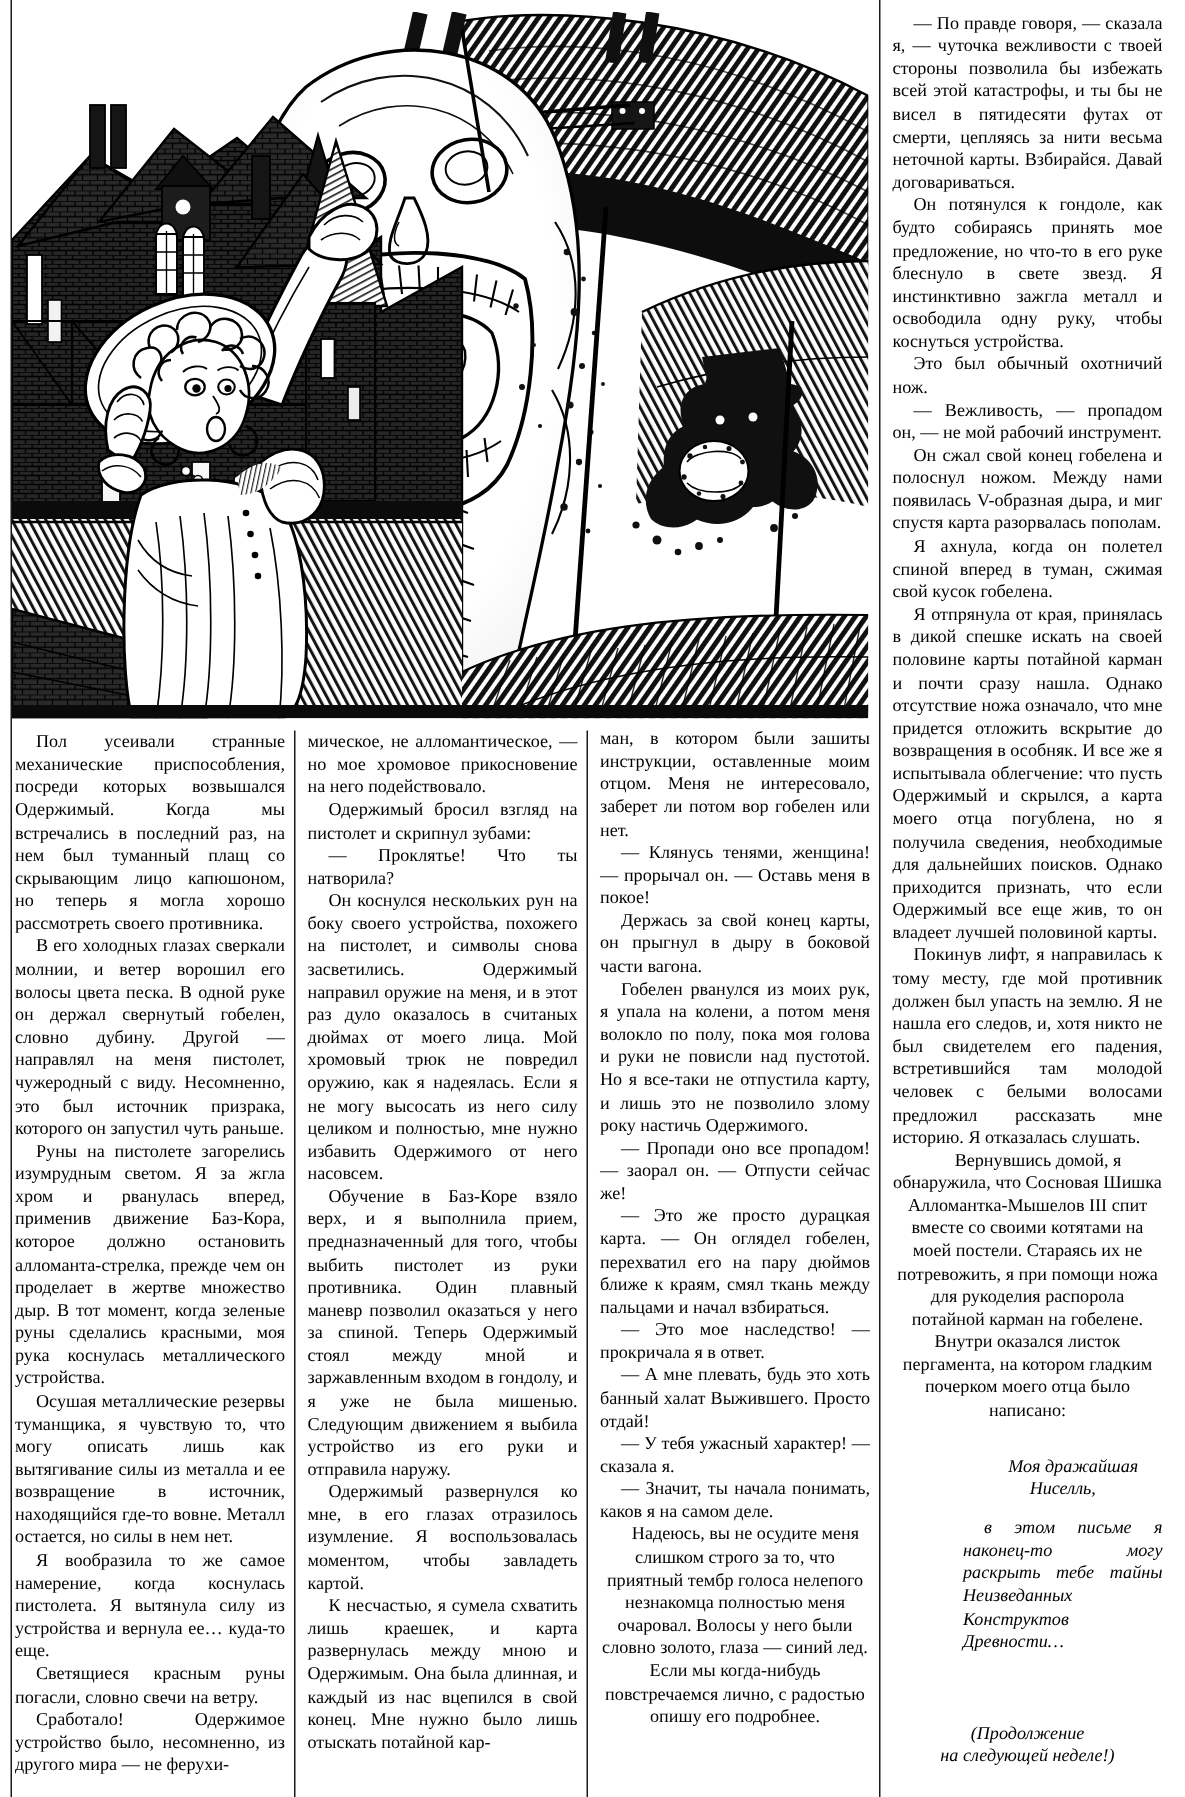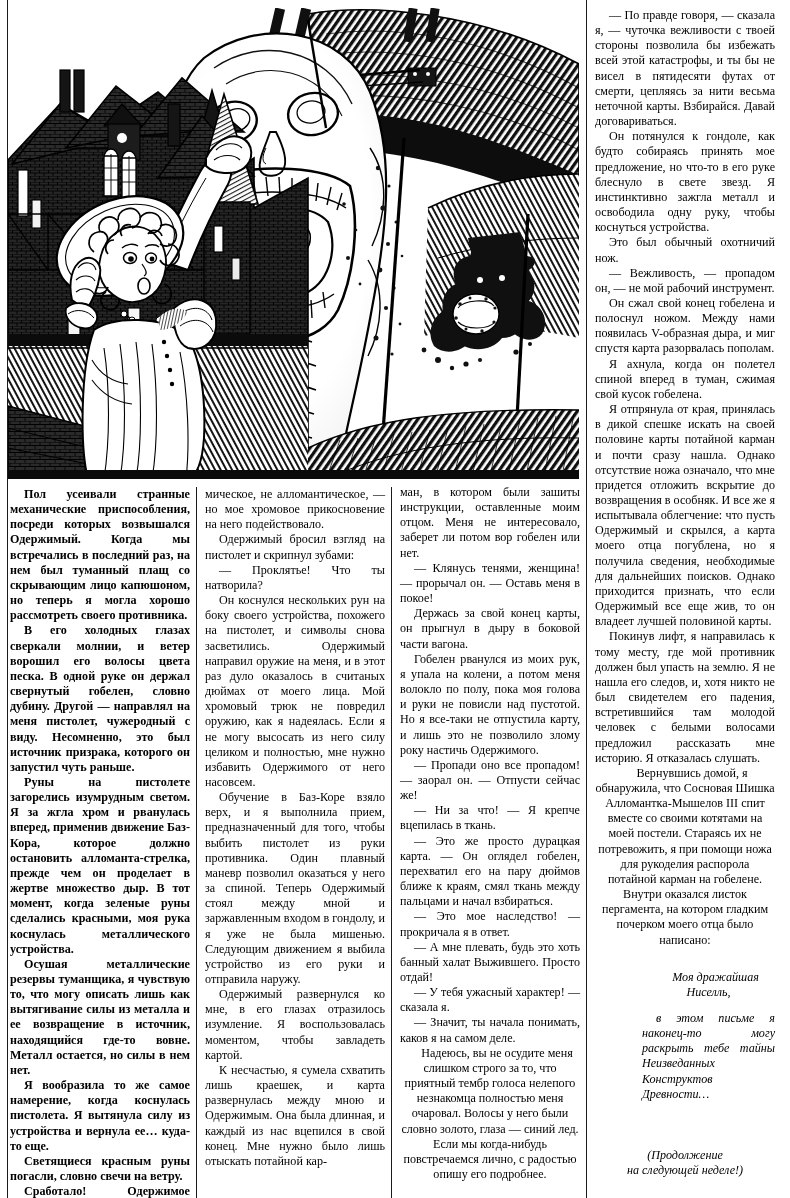--- a/index.html
+++ b/index.html
@@ -18,21 +18,21 @@
   }
 
   
   .col {
     position: absolute;
     top: 0;
     width: 180px;
     height: 1198px;
     box-sizing: border-box;
   }
-  #col1 { left: 10px; font-weight: bold;  }
+  #col1 { left: 10px;  }
   #col2 { left: 205px; }
   #col3 { left: 400px; }
   #col4 { left: 595px; }
 
   .rule {
     position: absolute;
     top: 0;
     width: 1px;
     height: 1198px;
     background: #1a1a1a;
@@ -527,21 +527,20 @@
     </div>
   </div>
 
   <div class="col" id="col3">
     <div class="flow" style="top:485px;">
       <p class="noind">ман, в котором были зашиты инструкции, оставленные моим отцом. Меня не интересовало, заберет ли потом вор гобелен или нет.</p>
       <p>— Клянусь тенями, женщина! — прорычал он. — Оставь меня в покое!</p>
       <p>Держась за свой конец карты, он прыгнул в дыру в боковой части вагона.</p>
       <p>Гобелен рванулся из моих рук, я упала на колени, а потом меня волокло по полу, пока моя голова и руки не повисли над пустотой. Но я все-таки не отпустила карту, и лишь это не позволило злому року настичь Одержимого.</p>
       <p>— Пропади оно все пропадом! — заорал он. — Отпусти сейчас же!</p>
-      <p>— Ни за что! — Я крепче вцепилась в ткань.</p>
       <p>— Это же просто дурацкая карта. — Он оглядел гобелен, перехватил его на пару дюймов ближе к краям, смял ткань между пальцами и начал взбираться.</p>
       <p>— Это мое наследство! — прокричала я в ответ.</p>
       <p>— А мне плевать, будь это хоть банный халат Выжившего. Просто отдай!</p>
       <p>— У тебя ужасный характер! — сказала я.</p>
       <p>— Значит, ты начала понимать, каков я на самом деле.</p>
       <p class="last">Надеюсь, вы не осудите меня слишком строго за то, что приятный тембр голоса нелепого незнакомца полностью меня очаровал. Волосы у него были словно золото, глаза —  синий лед. Если мы когда-нибудь повстречаемся лично, с радостью опишу его подробнее.</p>
     </div>
   </div>
 
   <div class="col" id="col4">

